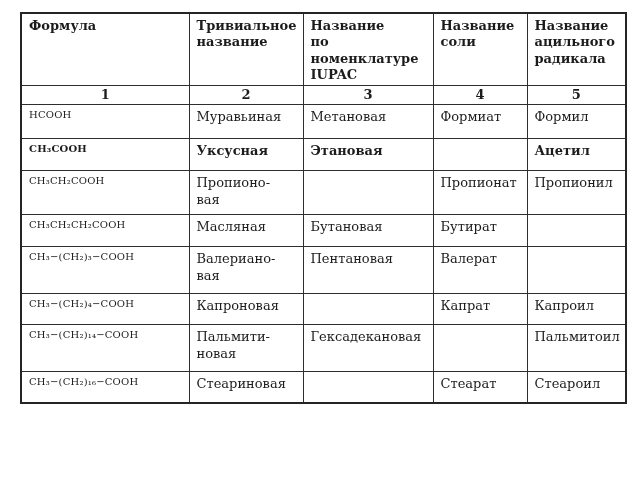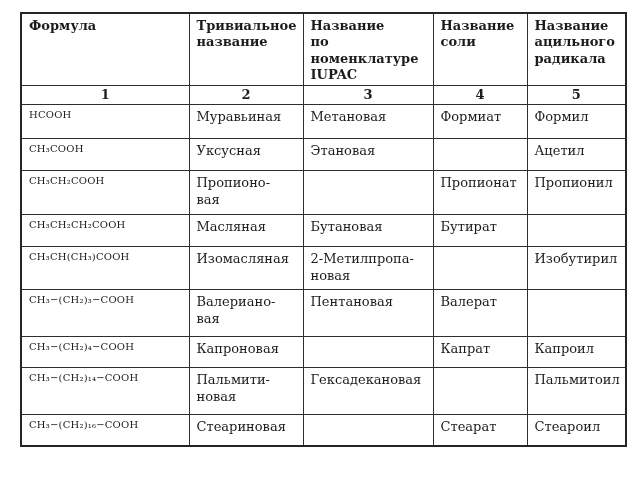--- a/index.html
+++ b/index.html
@@ -90,49 +90,41 @@
       </tr>
     </thead>
     <tbody>
         <tr style="height: 34px;">
           <td class="formula-cell">HCOOH</td>
           <td>Муравьиная</td>
           <td>Метановая</td>
           <td>Формиат</td>
           <td>Формил</td>
         </tr>
-        <tr style="height: 32px;">
+        <tr style="height: 32px; font-weight: bold;">
           <td class="formula-cell">CH₃COOH</td>
           <td>Уксусная</td>
           <td>Этановая</td>
           <td></td>
           <td>Ацетил</td>
         </tr>
         <tr style="height: 44px;">
           <td class="formula-cell">CH₃CH₂COOH</td>
           <td>Пропионо-
 вая</td>
           <td></td>
           <td>Пропионат</td>
           <td>Пропионил</td>
         </tr>
         <tr style="height: 32px;">
           <td class="formula-cell">CH₃CH₂CH₂COOH</td>
           <td>Масляная</td>
           <td>Бутановая</td>
           <td>Бутират</td>
           <td></td>
-        </tr>
-        <tr style="height: 43px;">
-          <td class="formula-cell">CH₃CH(CH₃)COOH</td>
-          <td>Изомасляная</td>
-          <td>2-Метилпропа-
-новая</td>
-          <td></td>
-          <td>Изобутирил</td>
         </tr>
         <tr style="height: 47px;">
           <td class="formula-cell">CH₃−(CH₂)₃−COOH</td>
           <td>Валериано-
 вая</td>
           <td>Пентановая</td>
           <td>Валерат</td>
           <td></td>
         </tr>
         <tr style="height: 31px; margin-top: 32px;">

